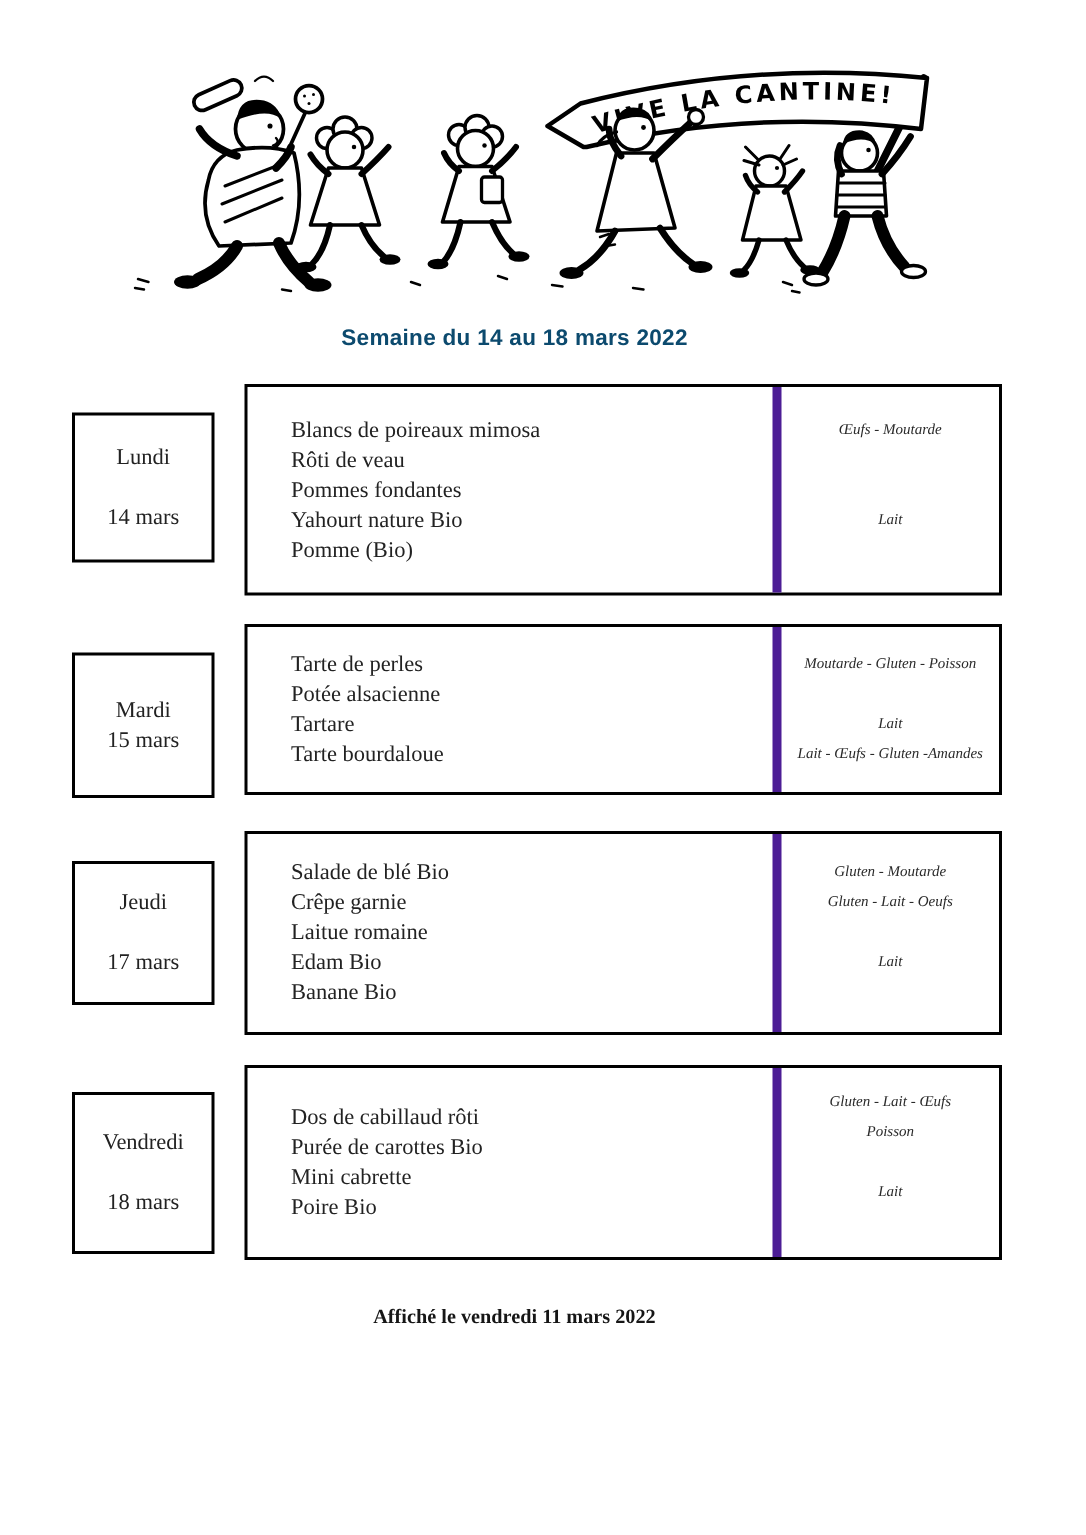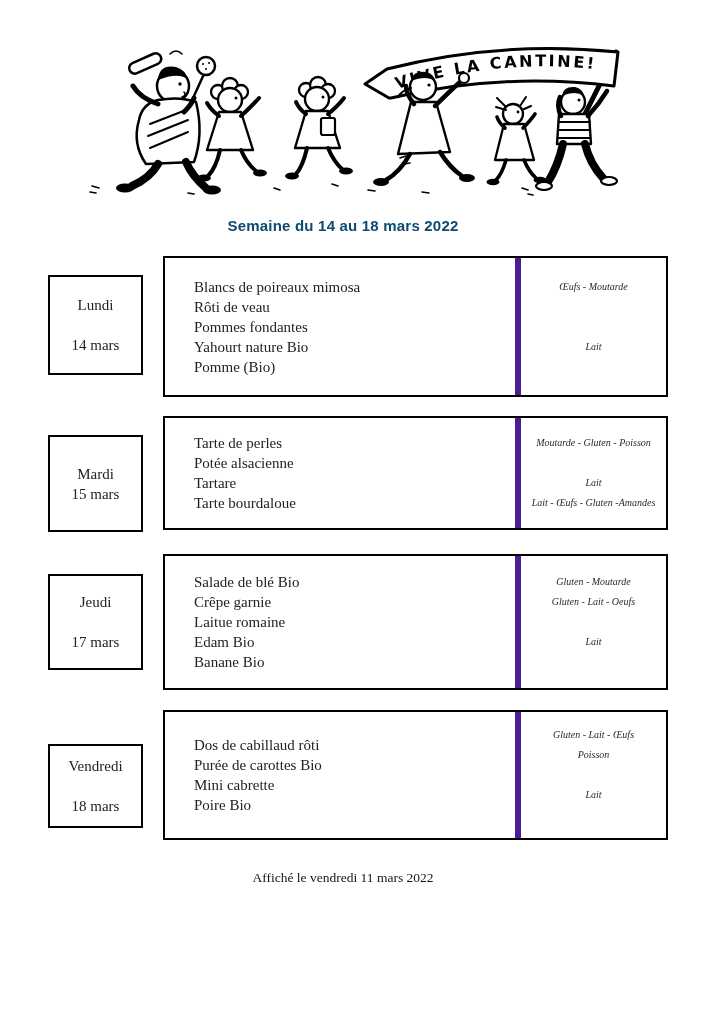--- a/index.html
+++ b/index.html
@@ -49,21 +49,21 @@
     text-align:center;
   }
   .allergen{
     font-style:italic;font-size:10px;line-height:20px;height:20px;color:#2a2a2a;
     white-space:nowrap;
   }
   .footer-note{
     position:absolute;top:870px;left:0;width:686px;
     text-align:center;
     font-family:"Liberation Serif", serif;
-    font-weight:400;font-size:13.5px;color:#161616;
+    font-weight:700;font-size:13.5px;color:#161616;
   }
   .ill-stroke{fill:none;stroke:#000;stroke-linecap:round;stroke-linejoin:round;}
   .ill-fillw{fill:#fff;stroke:#000;stroke-linejoin:round;}
 </style>
 </head>
 <body>
 
 <div class="page">
 
   <svg class="illustration" viewBox="0 0 560 158" aria-hidden="true">
@@ -238,21 +238,21 @@
     </div>
     <div class="allergens">
       <div class="allergen">Gluten - Moutarde</div>
       <div class="allergen">Gluten - Lait - Oeufs</div>
       <div class="allergen"></div>
       <div class="allergen">Lait</div>
       <div class="allergen"></div>
     </div>
   </div>
 
-  <div class="day-box" style="top:744px;height:84px;">
+  <div class="day-box" style="top:728px;height:108px;">
     <div class="line">Vendredi</div>
     <div class="day-gap"></div>
     <div class="line">18 mars</div>
   </div>
   <div class="menu-box" style="top:710px;height:130px;">
     <div class="dishes">
       <div class="dish">Dos de cabillaud rôti</div>
       <div class="dish">Purée de carottes Bio</div>
       <div class="dish">Mini cabrette</div>
       <div class="dish">Poire Bio</div>

